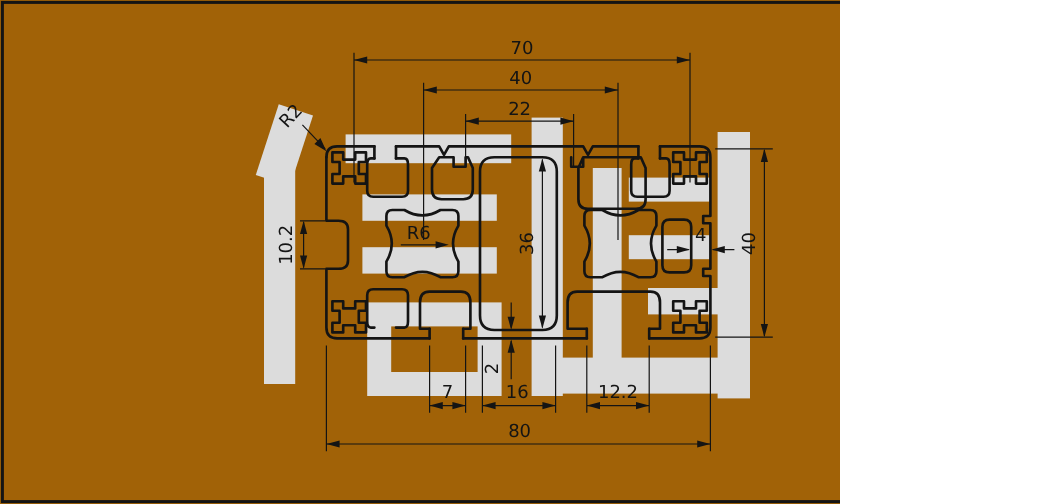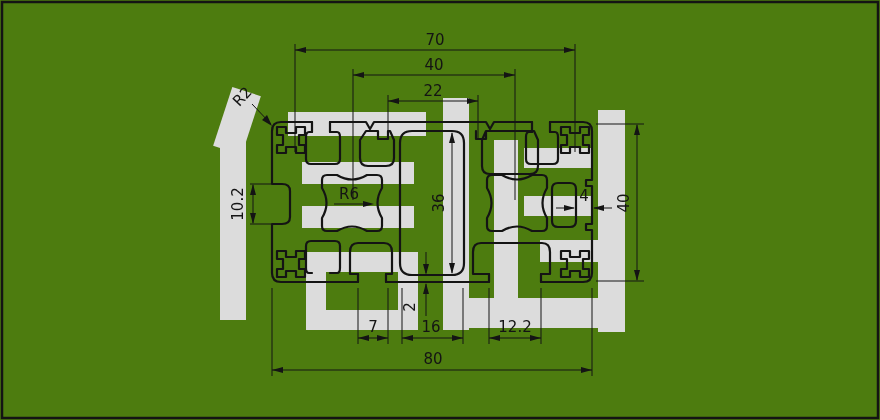--- a/index.html
+++ b/index.html
@@ -1,16 +1,16 @@
 <!DOCTYPE html>
 <html><head>
 <meta charset="utf-8">
 <style>
   html,body{margin:0;padding:0;background:#fff;}
-  .stage{position:relative;width:880px;height:420px;background:#4d7c0f;overflow:hidden;
+  .stage{position:relative;width:700px;height:420px;background:#a16207;overflow:hidden;
          font-family:"DejaVu Sans", sans-serif;}
   svg{display:block;}
   text{font-family:"DejaVu Sans", sans-serif;font-size:15px;fill:#141414;}
 </style>
 </head>
 <body>
 
 <div class="stage">
 <svg width="880" height="420" viewBox="0 0 880 420">
 

